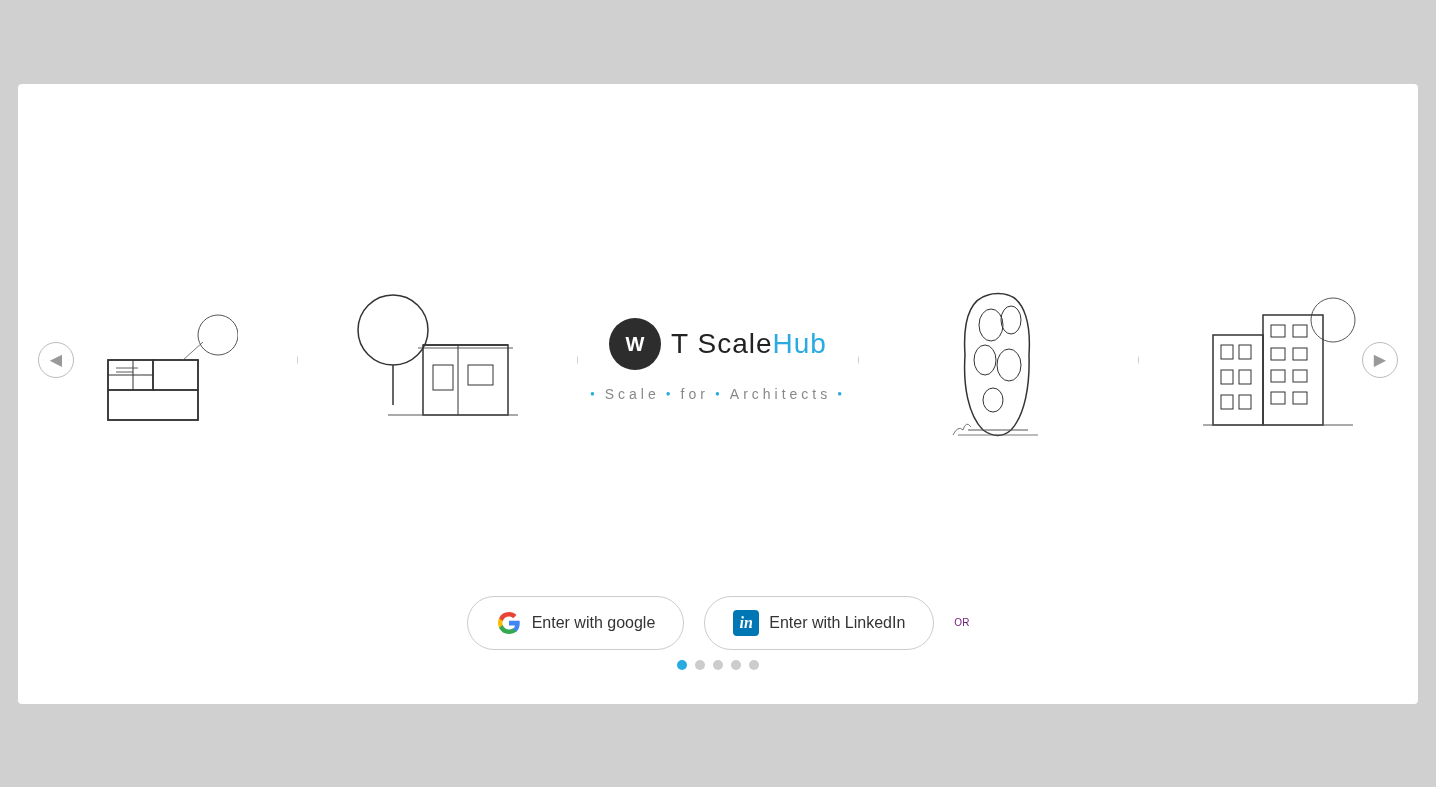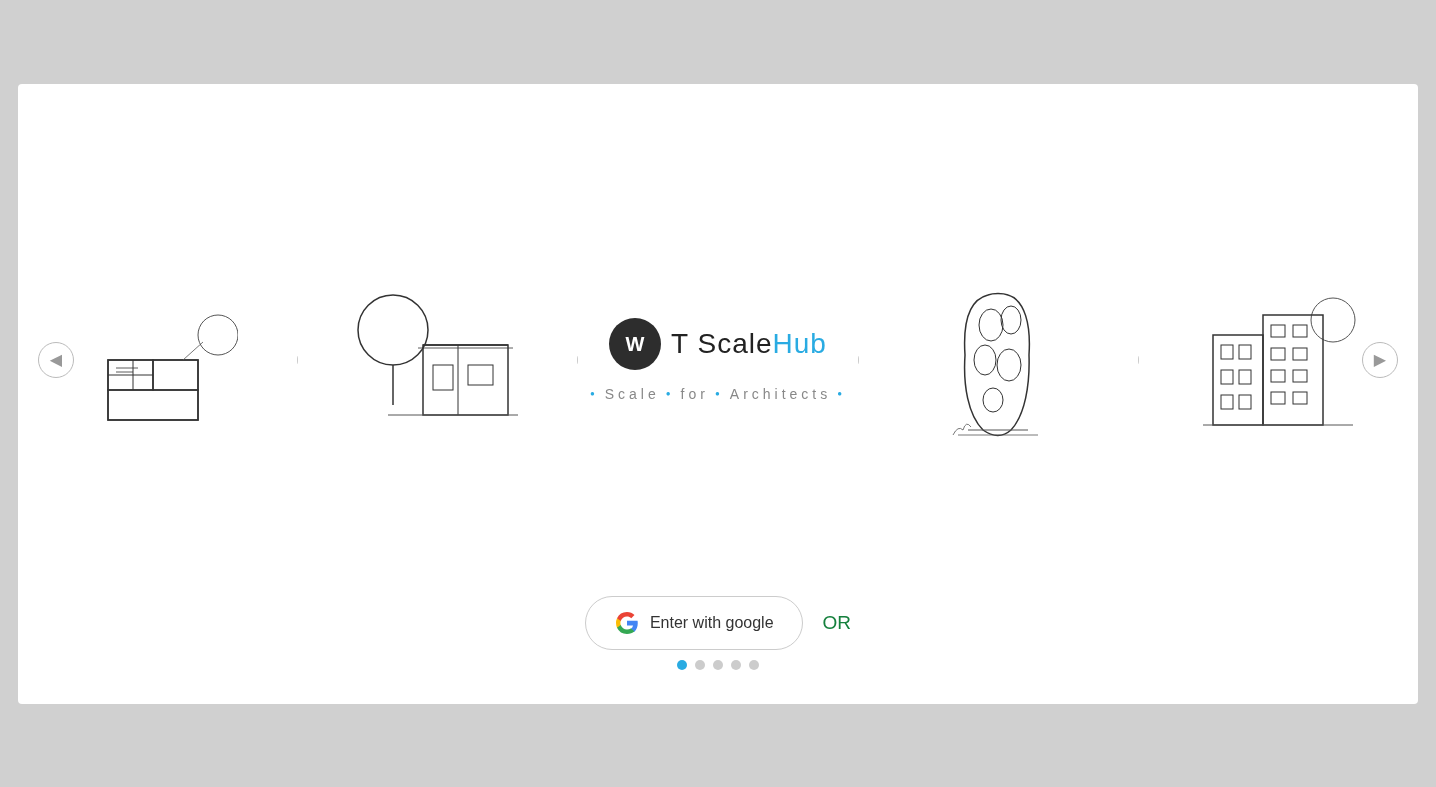--- a/index.html
+++ b/index.html
@@ -155,22 +155,22 @@
       font-size: 16px;
       color: #333;
       font-weight: 500;
       white-space: nowrap;
       transition: border-color 0.2s;
     }
     .auth-btn.linkedin { border-color: #ccc; }
     .auth-btn.form { border-color: #ccc; font-weight: 400; }
 
     .or-text {
-      font-size: 19px;
-      color: #15803d;
+      font-size: 10px;
+      color: #701a75;
       font-weight: 500;
     }
 
     
     .pagination {
       display: flex;
       gap: 8px;
       align-items: center;
       margin-bottom: 4px;
     }
@@ -367,20 +367,24 @@
 
       <svg class="google-g" viewBox="0 0 26 26" xmlns="http://www.w3.org/2000/svg">
         <path d="M23.76 13.27c0-.84-.07-1.65-.2-2.43H13v4.6h6.04a5.17 5.17 0 0 1-2.24 3.39v2.82h3.63c2.12-1.95 3.33-4.83 3.33-8.38z" fill="#4285F4"></path>
         <path d="M13 24c3.03 0 5.57-1 7.43-2.72l-3.63-2.82c-1.01.68-2.3 1.08-3.8 1.08-2.92 0-5.39-1.97-6.27-4.63H3.01v2.91A11 11 0 0 0 13 24z" fill="#34A853"></path>
         <path d="M6.73 14.91A6.6 6.6 0 0 1 6.38 13c0-.66.11-1.3.35-1.91V8.18H3.01A11 11 0 0 0 2 13c0 1.77.42 3.45 1.01 4.82l3.72-2.91z" fill="#FBBC05"></path>
         <path d="M13 6.46c1.64 0 3.11.56 4.27 1.67l3.2-3.2C18.56 3.13 16.02 2 13 2A11 11 0 0 0 3.01 8.18l3.72 2.91C7.61 8.43 10.08 6.46 13 6.46z" fill="#EA4335"></path>
       </svg>
       <span>Enter with google</span>
     </button>
 
+    <button class="auth-btn linkedin">
+      <div class="linkedin-icon">in</div>
+      <span>Enter with LinkedIn</span>
+    </button>
 
     <span class="or-text">OR</span>
 
 
   </div>
 
   <div class="pagination">
     <div class="page-dot active"></div>
     <div class="page-dot"></div>
     <div class="page-dot"></div>

